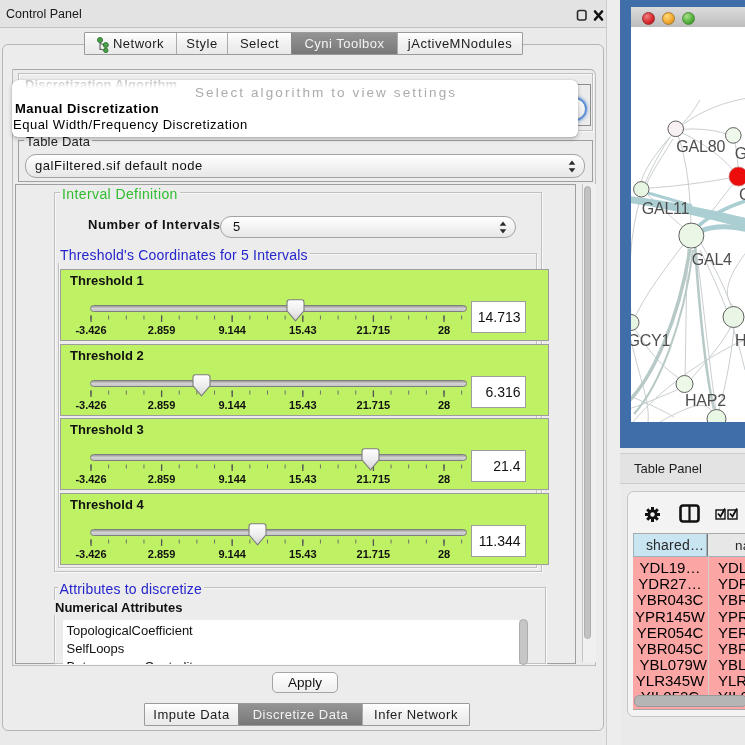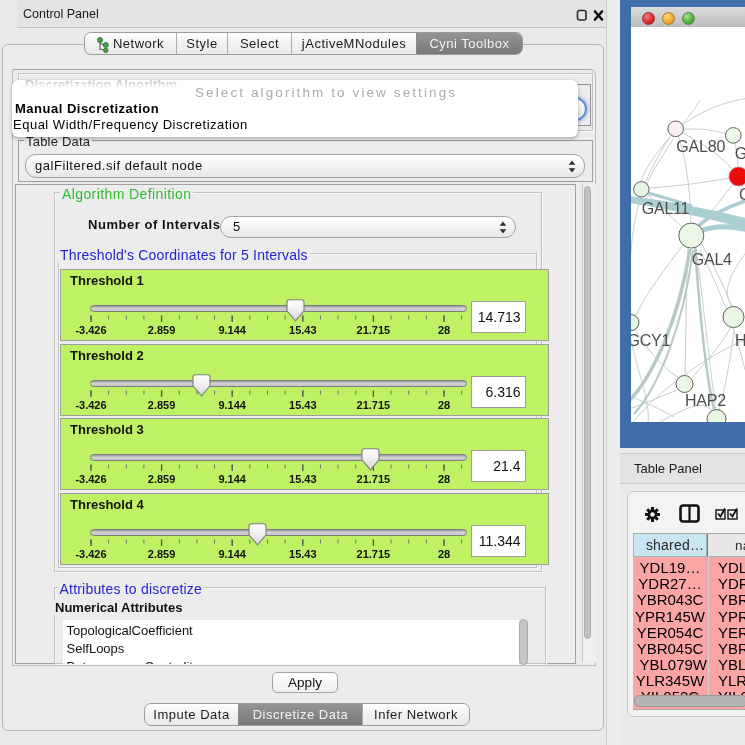--- a/index.html
+++ b/index.html
@@ -1,24 +1,24 @@
 <!DOCTYPE html>
 <html><head>
 <meta charset="utf-8">
 <style>
   html,body{margin:0;padding:0;}
   body{width:745px;height:745px;position:relative;overflow:hidden;
        font-family:"Liberation Sans",sans-serif;background:#eaeaea;}
   .abs{position:absolute;}
   
   #titlebar{left:0;top:0;width:616px;height:27px;background:#e3e3e3;
-            border-bottom:1px solid #c2c2c2;margin-left:17px;}
+            border-bottom:1px solid #c2c2c2;}
   #titlebar .t{position:absolute;left:6px;top:7px;font-size:12.5px;color:#191919;}
   
-  .seg{display:flex;border:1px solid #9b9b9b;border-radius:7px;overflow:hidden;
+  .seg{display:flex;border:1px solid #9b9b9b;border-radius:1px;overflow:hidden;
        background:linear-gradient(#ffffff,#f1f1f1 50%,#e9e9e9);height:21px;}
   .seg .s{display:flex;align-items:center;justify-content:center;
           font-size:13px;letter-spacing:0.5px;color:#1c1c1c;border-left:1px solid #ababab;white-space:nowrap;}
   .seg .s:first-child{border-left:none;}
   .seg .sel{background:linear-gradient(#949494,#787878);color:#f3f3f3;border-left-color:#8a8a8a;}
   #toptabs{left:84px;top:32px;}
   #bottabs{left:144px;top:703px;}
   
   #outerpanel{left:2px;top:44px;width:600px;height:685px;background:#ececec;
               border:1px solid #b5b5b5;border-radius:6px;}
@@ -86,22 +86,22 @@
   <div class="s" style="width:91px;">
     <svg width="12" height="17" viewBox="0 0 12 17" style="margin-right:4px;margin-top:2px;">
       <path d="M3,4.5 L3,14 M3,7.5 L8.5,9 M3,13 L8.5,14.5" stroke="#5f5f5f" stroke-width="1.1" fill="none"></path>
       <circle cx="3" cy="4" r="2.5" fill="#4aa34a" stroke="#286e28" stroke-width="0.9"></circle>
       <circle cx="8.8" cy="9" r="2.5" fill="#4aa34a" stroke="#286e28" stroke-width="0.9"></circle>
       <circle cx="8.8" cy="14.4" r="2.2" fill="#4aa34a" stroke="#286e28" stroke-width="0.9"></circle>
     </svg>
     Network</div>
   <div class="s" style="width:50px;">Style</div>
   <div class="s" style="width:63px;">Select</div>
+  <div class="s sel" style="width:105px;">Cyni Toolbox</div>
   <div class="s" style="width:124px;">jActiveMNodules</div>
-  <div class="s sel" style="width:105px;">Cyni Toolbox</div>
 </div>
 
 <div class="abs" id="scrollwrap"></div>
 
 <div class="abs etched" style="left:18px;top:72.5px;width:573px;height:56px;"></div>
 <div class="abs" style="left:24px;top:83.5px;width:565px;height:40px;border:1px solid #8e8e8e;background:#ececec;"></div>
 <div class="abs combo" style="left:30px;top:96.5px;width:557px;height:24px;box-sizing:border-box;border:2.5px solid #5f90d6;border-radius:12px;box-shadow:0 0 3px 1px rgba(88,137,210,0.55);"></div>
 <div class="abs" style="left:25px;top:76.5px;font-size:13px;font-weight:bold;letter-spacing:0.1px;color:#c9c9c9;z-index:31;
      -webkit-mask-image:linear-gradient(to bottom,#000 0,#000 33%,rgba(0,0,0,0.4) 55%,transparent 78%);
      mask-image:linear-gradient(to bottom,#000 0,#000 33%,rgba(0,0,0,0.4) 55%,transparent 78%);">Discretization Algorithm</div>
@@ -112,21 +112,21 @@
   <div class="ct">galFiltered.sif default node</div>
   <svg style="right:8px;top:4.5px;" width="8" height="13" viewBox="0 0 8 13">
     <path d="M4,0.5 L7.3,4.8 L0.7,4.8 Z" fill="#2b2b2b"></path>
     <path d="M4,12.5 L7.3,8.2 L0.7,8.2 Z" fill="#2b2b2b"></path>
   </svg>
 </div>
 
 <div class="abs" style="left:15px;top:184px;width:559px;height:478px;border:1px solid #9f9f9f;background:#ececec;"></div>
 
 <div class="abs etched" style="left:54px;top:192px;width:486px;height:378px;"></div>
-<div class="abs gtitle" style="left:60px;top:186px;color:#2fbd2f;letter-spacing:0.4px;">Algorithm Definition</div>
+<div class="abs gtitle" style="left:60px;top:186px;color:#2fbd2f;letter-spacing:0.4px;">Interval Definition</div>
 
 <div class="abs" style="left:88px;top:217px;font-size:13px;font-weight:bold;letter-spacing:0.55px;color:#111;">Number of Intervals</div>
 <div class="abs combo" style="left:220px;top:216px;width:294px;height:20px;">
   <div class="ct" style="left:12px;top:2px;">5</div>
   <svg style="right:8px;top:3.5px;" width="8" height="13" viewBox="0 0 8 13">
     <path d="M4,0.5 L7.3,4.8 L0.7,4.8 Z" fill="#2b2b2b"></path>
     <path d="M4,12.5 L7.3,8.2 L0.7,8.2 Z" fill="#2b2b2b"></path>
   </svg>
 </div>
 

